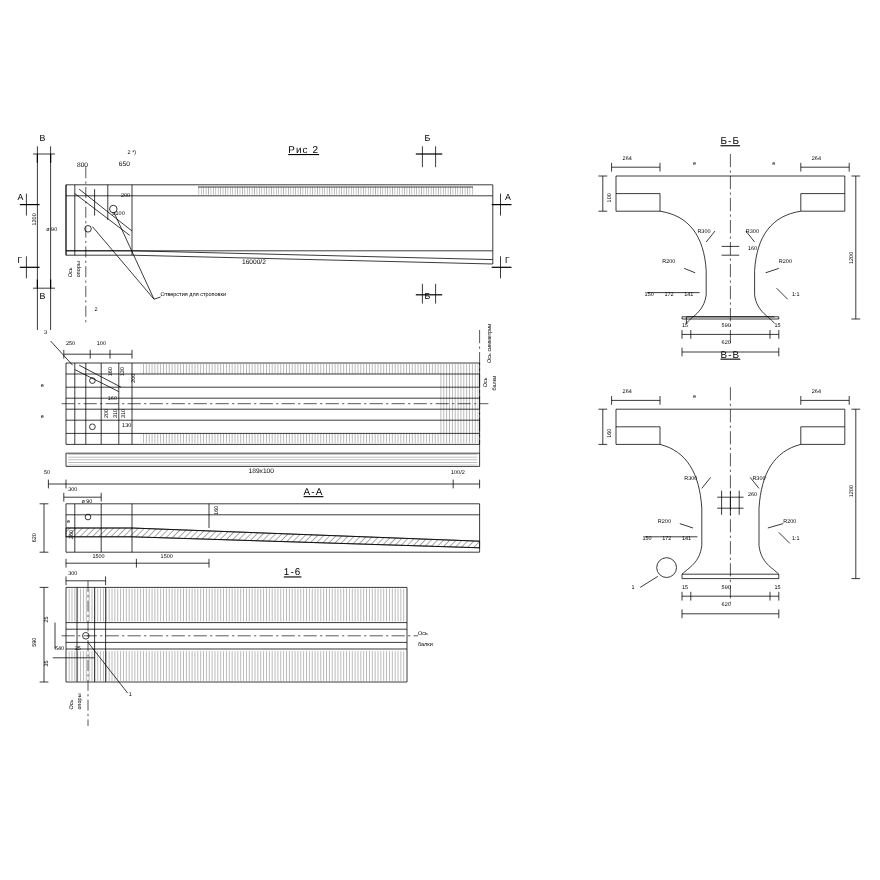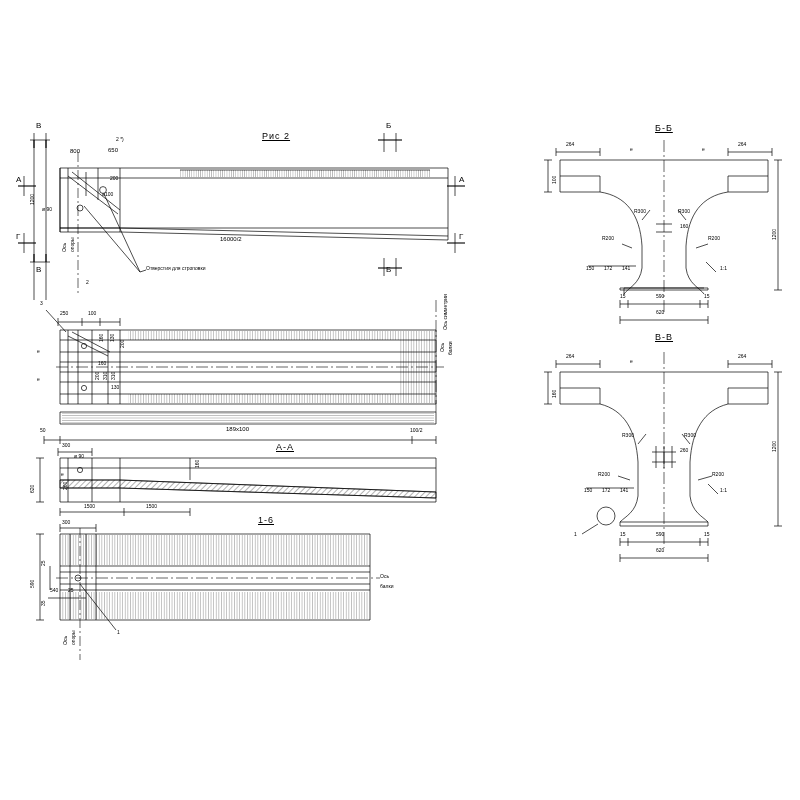--- a/index.html
+++ b/index.html
@@ -357,21 +357,21 @@
       <path d="M698 480 L712 476"></path>
       <line x1="586" y1="488" x2="634" y2="488"></line>
 
     </g>
   </svg>
 
   <div class="title" style="left:262px; top:131px;"><u>Рис 2</u></div>
   <div class="title" style="left:276px; top:442px;"><u>А-А</u></div>
   <div class="title" style="left:258px; top:515px;"><u>1-6</u></div>
   <div class="title" style="left:655px; top:123px;text-align:center;"><u>Б-Б</u></div>
-  <div class="title" style="left:655px; top:332px;"><u>В-В</u></div>
+  <div class="title" style="left:655px; top:317px;"><u>В-В</u></div>
 
   <div class="lbl t8" style="left:36px;  top:122px;">В</div>
   <div class="lbl t8" style="left:386px; top:122px;">Б</div>
   <div class="lbl t8" style="left:459px; top:176px;">А</div>
   <div class="lbl t8" style="left:16px;  top:176px;">А</div>
   <div class="lbl t8" style="left:16px;  top:233px;">Г</div>
   <div class="lbl t8" style="left:459px; top:233px;">Г</div>
   <div class="lbl t8" style="left:36px;  top:266px;">В</div>
   <div class="lbl t8" style="left:386px; top:266px;">Б</div>
 

